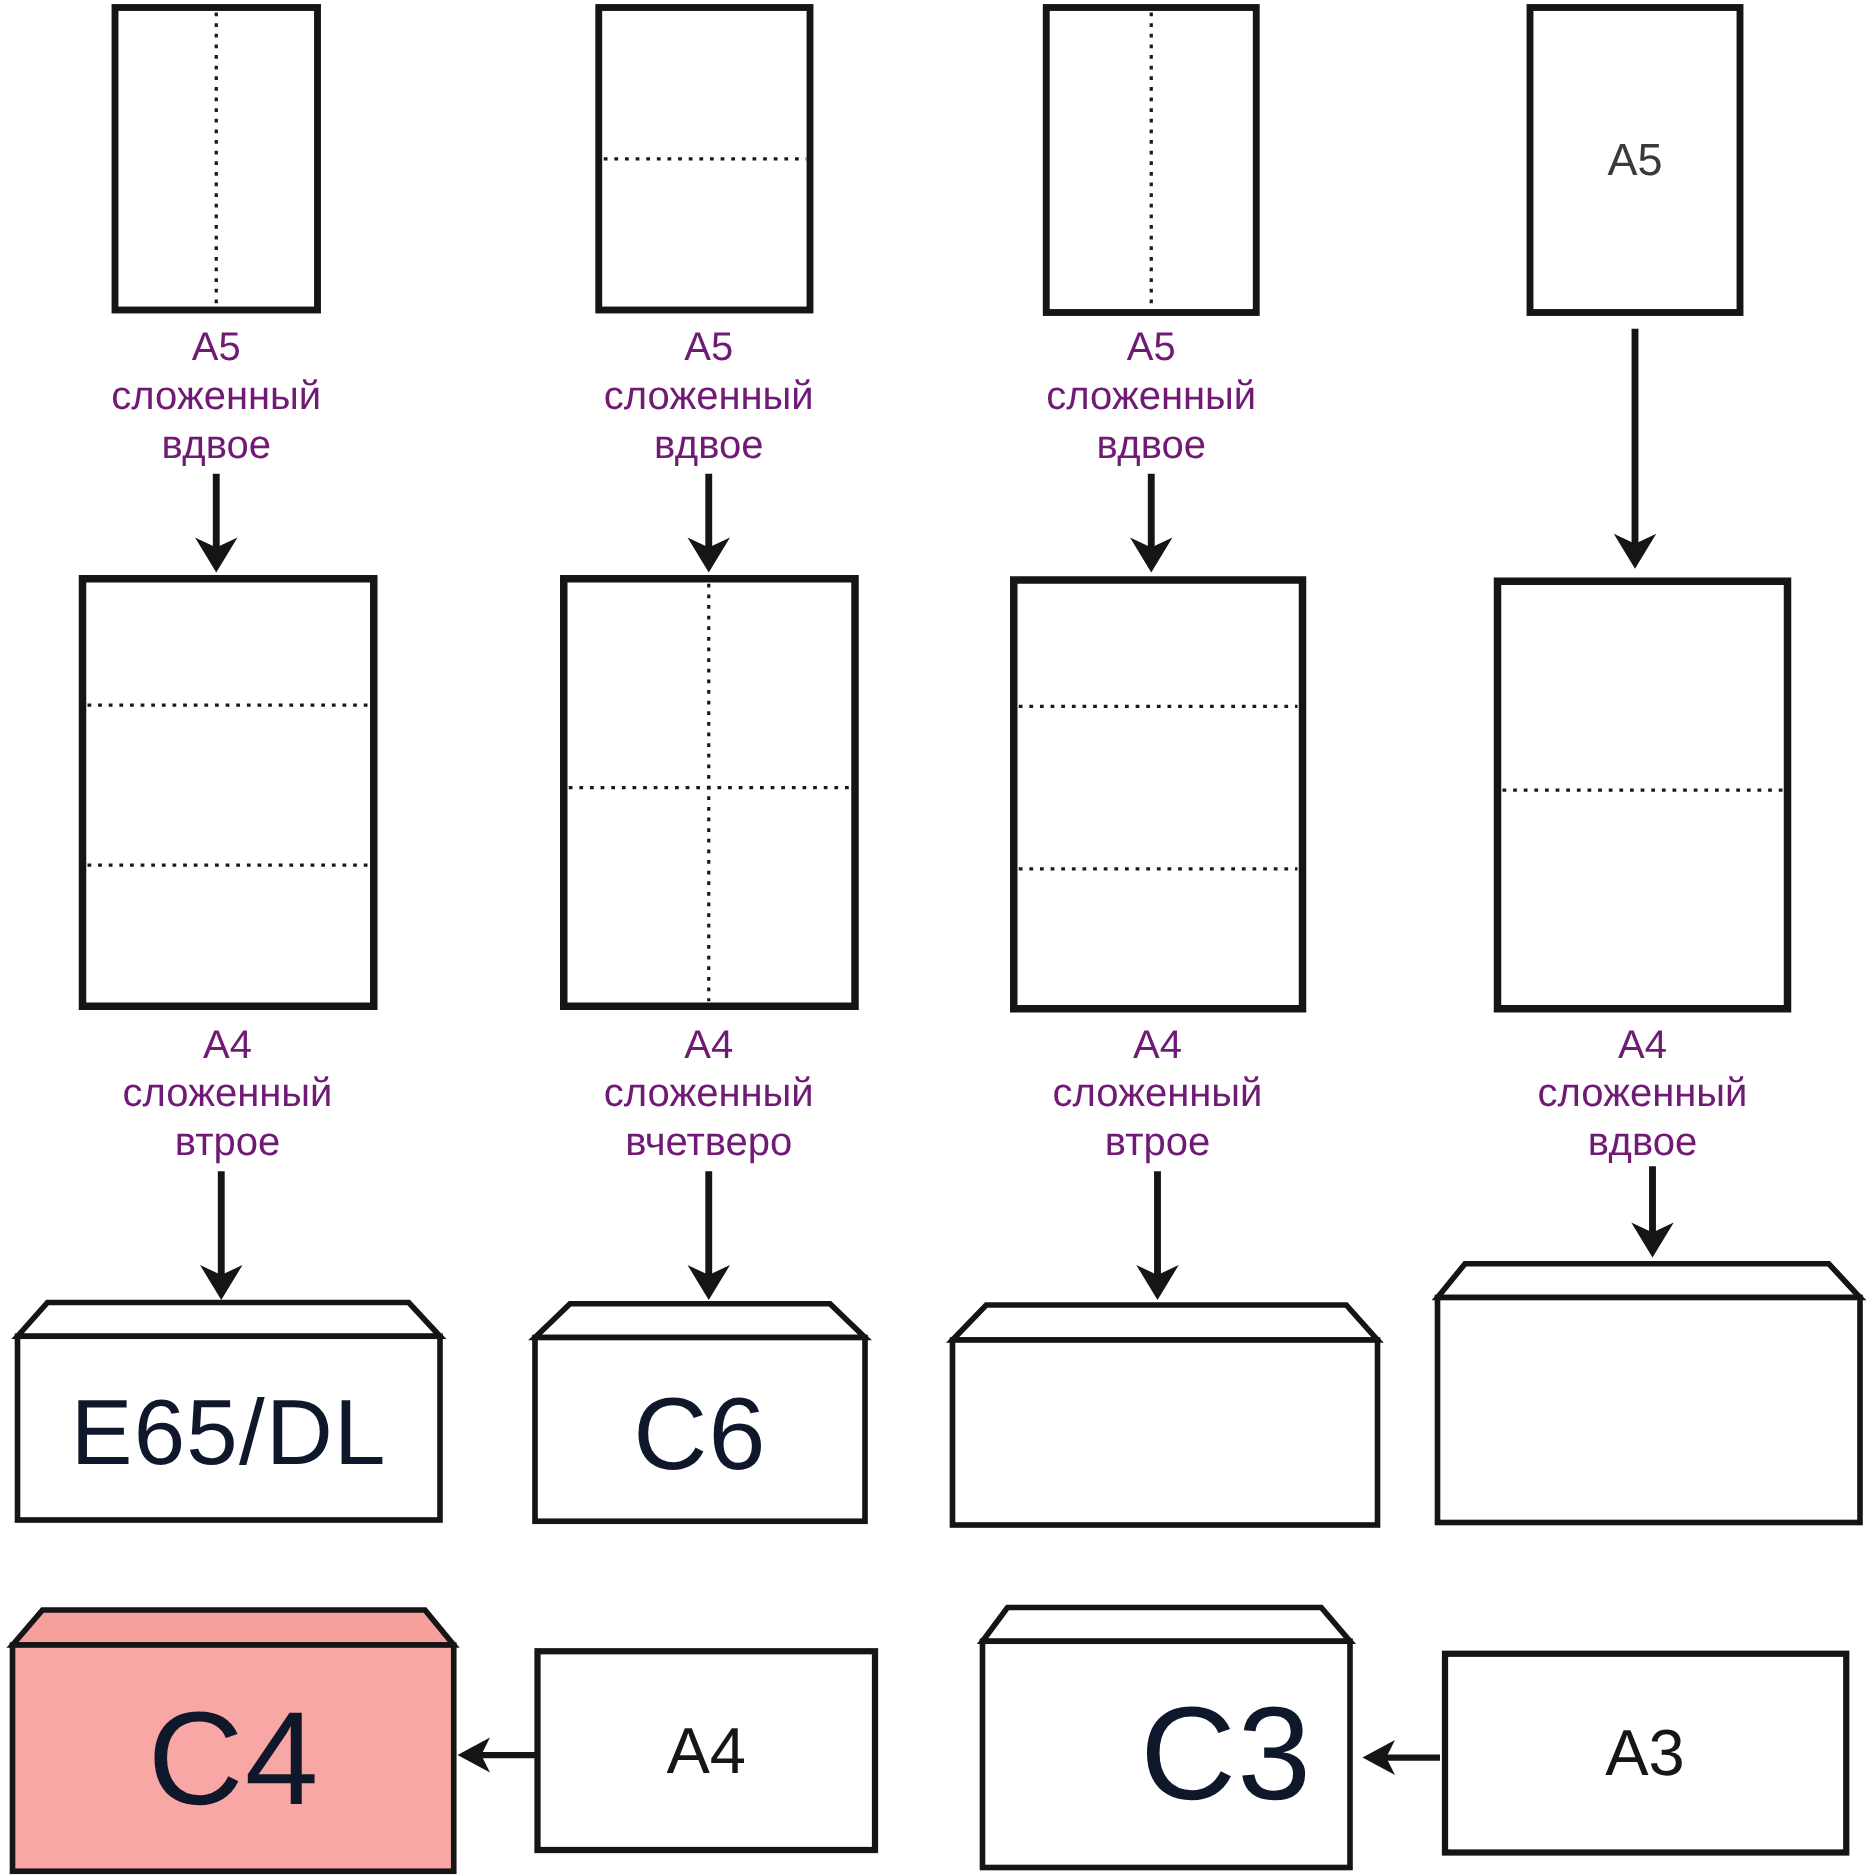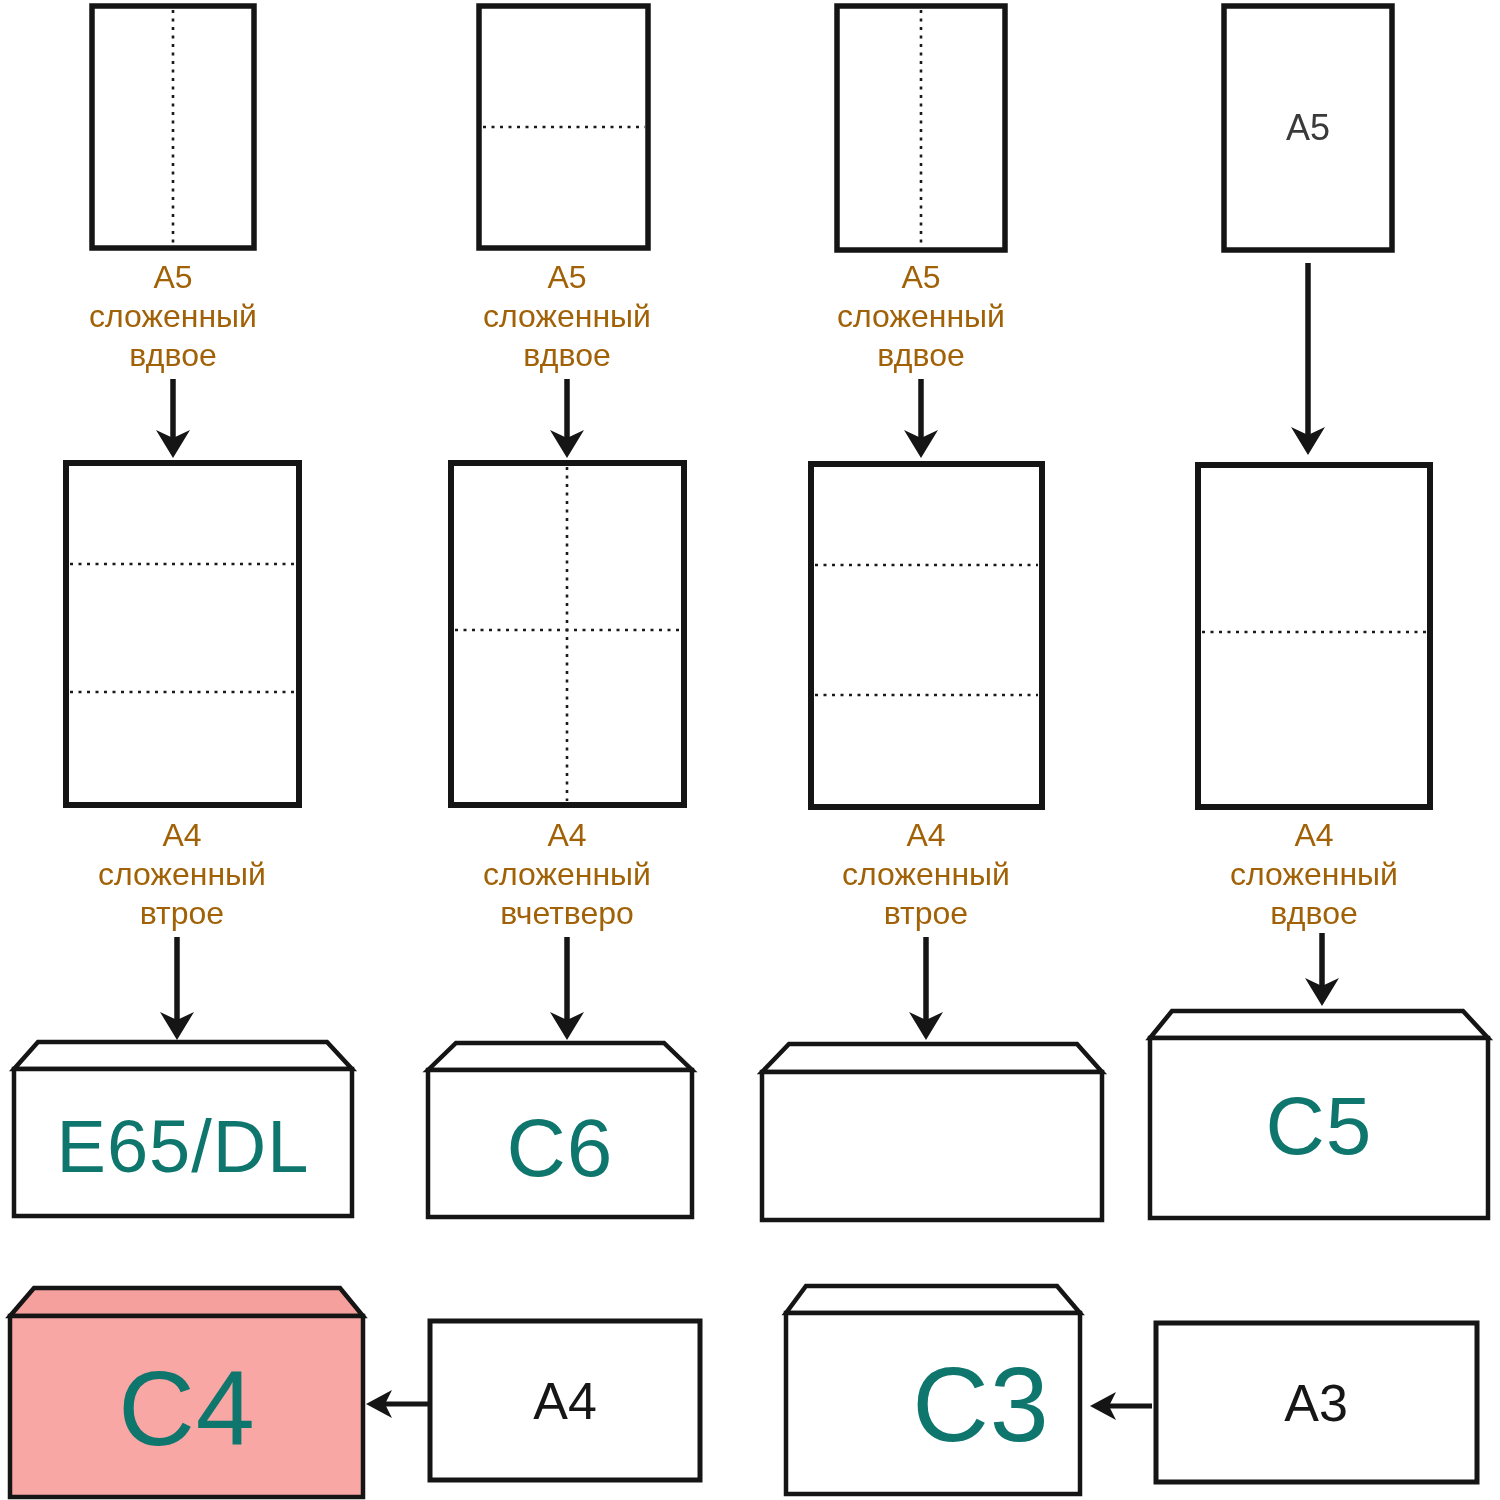--- a/index.html
+++ b/index.html
@@ -3,24 +3,24 @@
 <meta charset="utf-8">
 <style>
   html,body{margin:0;padding:0;background:#ffffff;}
   #canvas{
     position:relative;width:1500px;height:1500px;background:#ffffff;overflow:hidden;
     font-family:"Liberation Sans", sans-serif;
   }
   #shapes{position:absolute;left:0;top:0;width:1500px;height:1500px;}
   .lbl3{
     position:absolute;transform:translateX(-50%);text-align:center;
-    font-size:32px;line-height:39px;color:#a16207;white-space:nowrap;
+    font-size:32px;line-height:39px;color:#701a75;white-space:nowrap;
   }
   .env-label{
-    position:absolute;transform:translate(-50%,-50%);color:#0f766e;
+    position:absolute;transform:translate(-50%,-50%);color:#0f172a;
     font-size:82px;white-space:nowrap;letter-spacing:1px;
   }
   .env-label.md{font-size:74px;}
   .env-label.xl{font-size:106px;text-align:right;}
   .src-label{
     position:absolute;transform:translate(-50%,-50%);color:#161616;
     font-size:52px;white-space:nowrap;
   }
   .inner-label{
     position:absolute;transform:translate(-50%,-50%);color:#3a3a3a;
@@ -139,20 +139,19 @@
     <div>втрое</div>
   </div>
   <div class="lbl3" style="left:1314px;top:816px;">
     <div>А4</div>
     <div>сложенный</div>
     <div>вдвое</div>
   </div>
 
   <div class="env-label md" style="left:183px;top:1146px;">E65/DL</div>
   <div class="env-label" style="left:560px;top:1148px;">C6</div>
-  <div class="env-label" style="left:1319px;top:1126px;">C5</div>
 
   <div class="env-label xl" style="left:187px;top:1408px;">C4</div>
   <div class="src-label" style="left:565px;top:1401px;">А4</div>
   <div class="env-label xl" style="left:933px;top:1404px;margin-left:48px;">C3</div>
   <div class="src-label" style="left:1316px;top:1403px;">А3</div>
 
 </div>
 
 </body></html>

